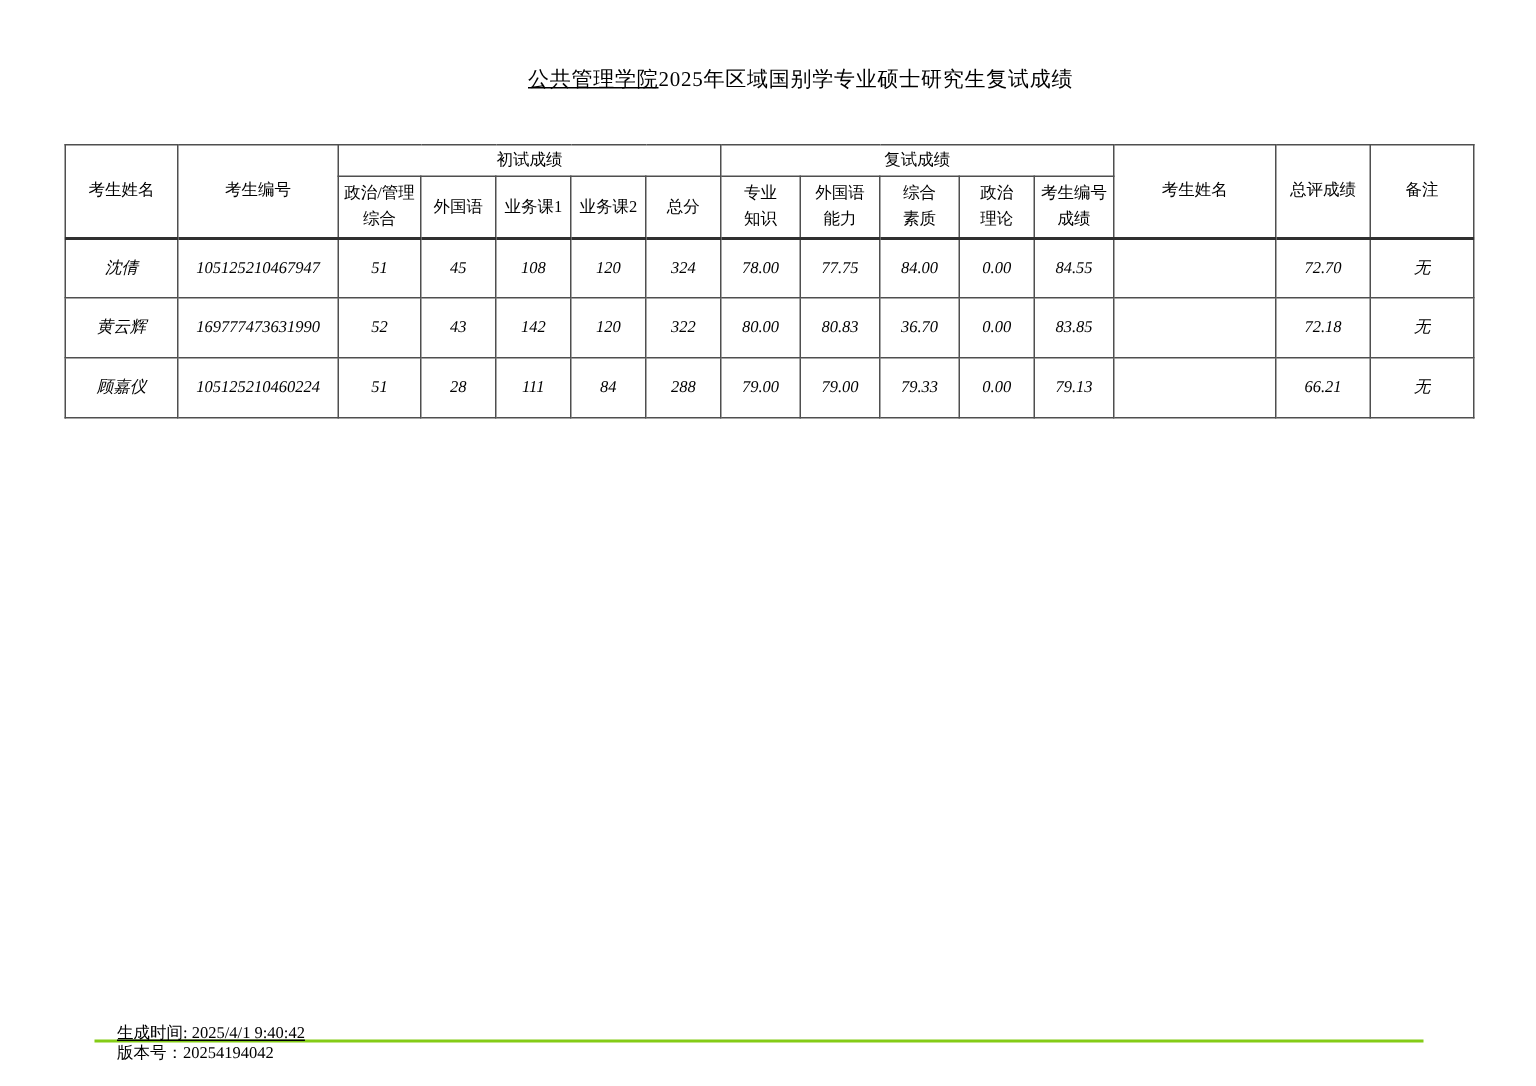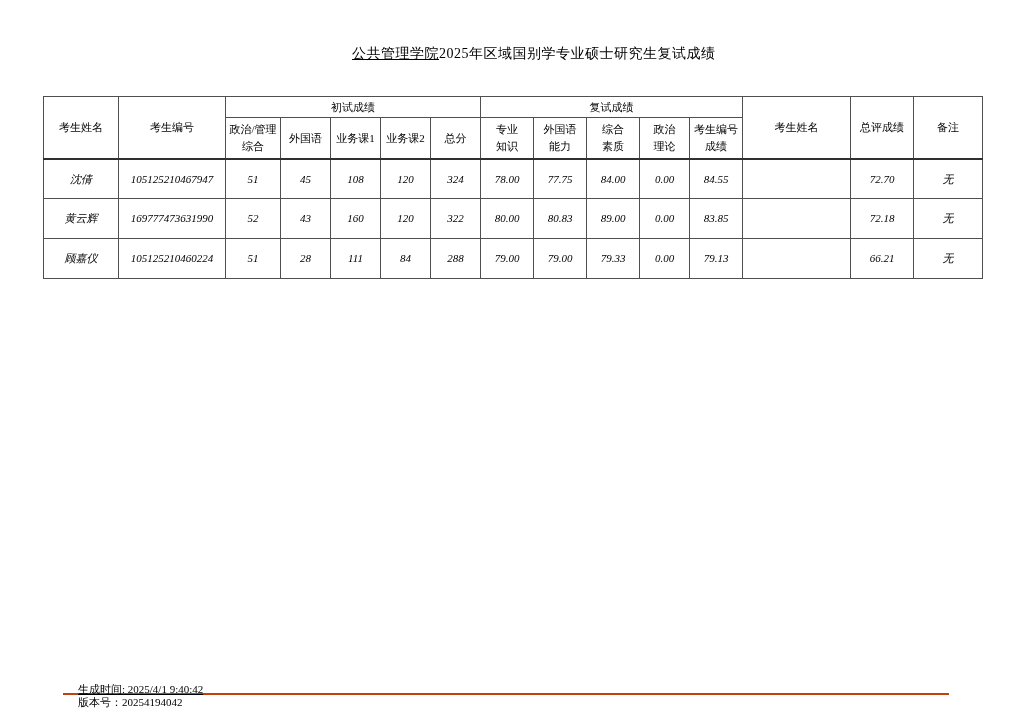--- a/index.html
+++ b/index.html
@@ -54,21 +54,21 @@
   .two-line     { white-space: pre-line; line-height: 1.45; }
   .hdr-bottom   { border-bottom: 2px solid #303030 !important; }
 
   
   .footer-rule {
     position: absolute;
     left: 63px;
     top: 679px;
     width: 886px;
     height: 14px;
-    border-bottom: 2px solid #c2410c;
+    border-bottom: 2px solid #84cc16;
   }
   .gen-time {
     display: inline-block;
     margin-left: 15px;
     font-size: 11px;
     line-height: 14px;
     text-decoration: underline;
     white-space: nowrap;
   }
   .version {
@@ -147,26 +147,26 @@
       <td>84.55</td>
       <td></td>
       <td>72.70</td>
       <td>无</td>
     </tr>
     <tr class="data-row">
       <td>黄云辉</td>
       <td>169777473631990</td>
       <td>52</td>
       <td>43</td>
-      <td>160</td>
+      <td>142</td>
       <td>120</td>
       <td>322</td>
       <td>80.00</td>
       <td>80.83</td>
-      <td>89.00</td>
+      <td>36.70</td>
       <td>0.00</td>
       <td>83.85</td>
       <td></td>
       <td>72.18</td>
       <td>无</td>
     </tr>
     <tr class="data-row">
       <td>顾嘉仪</td>
       <td>105125210460224</td>
       <td>51</td>

